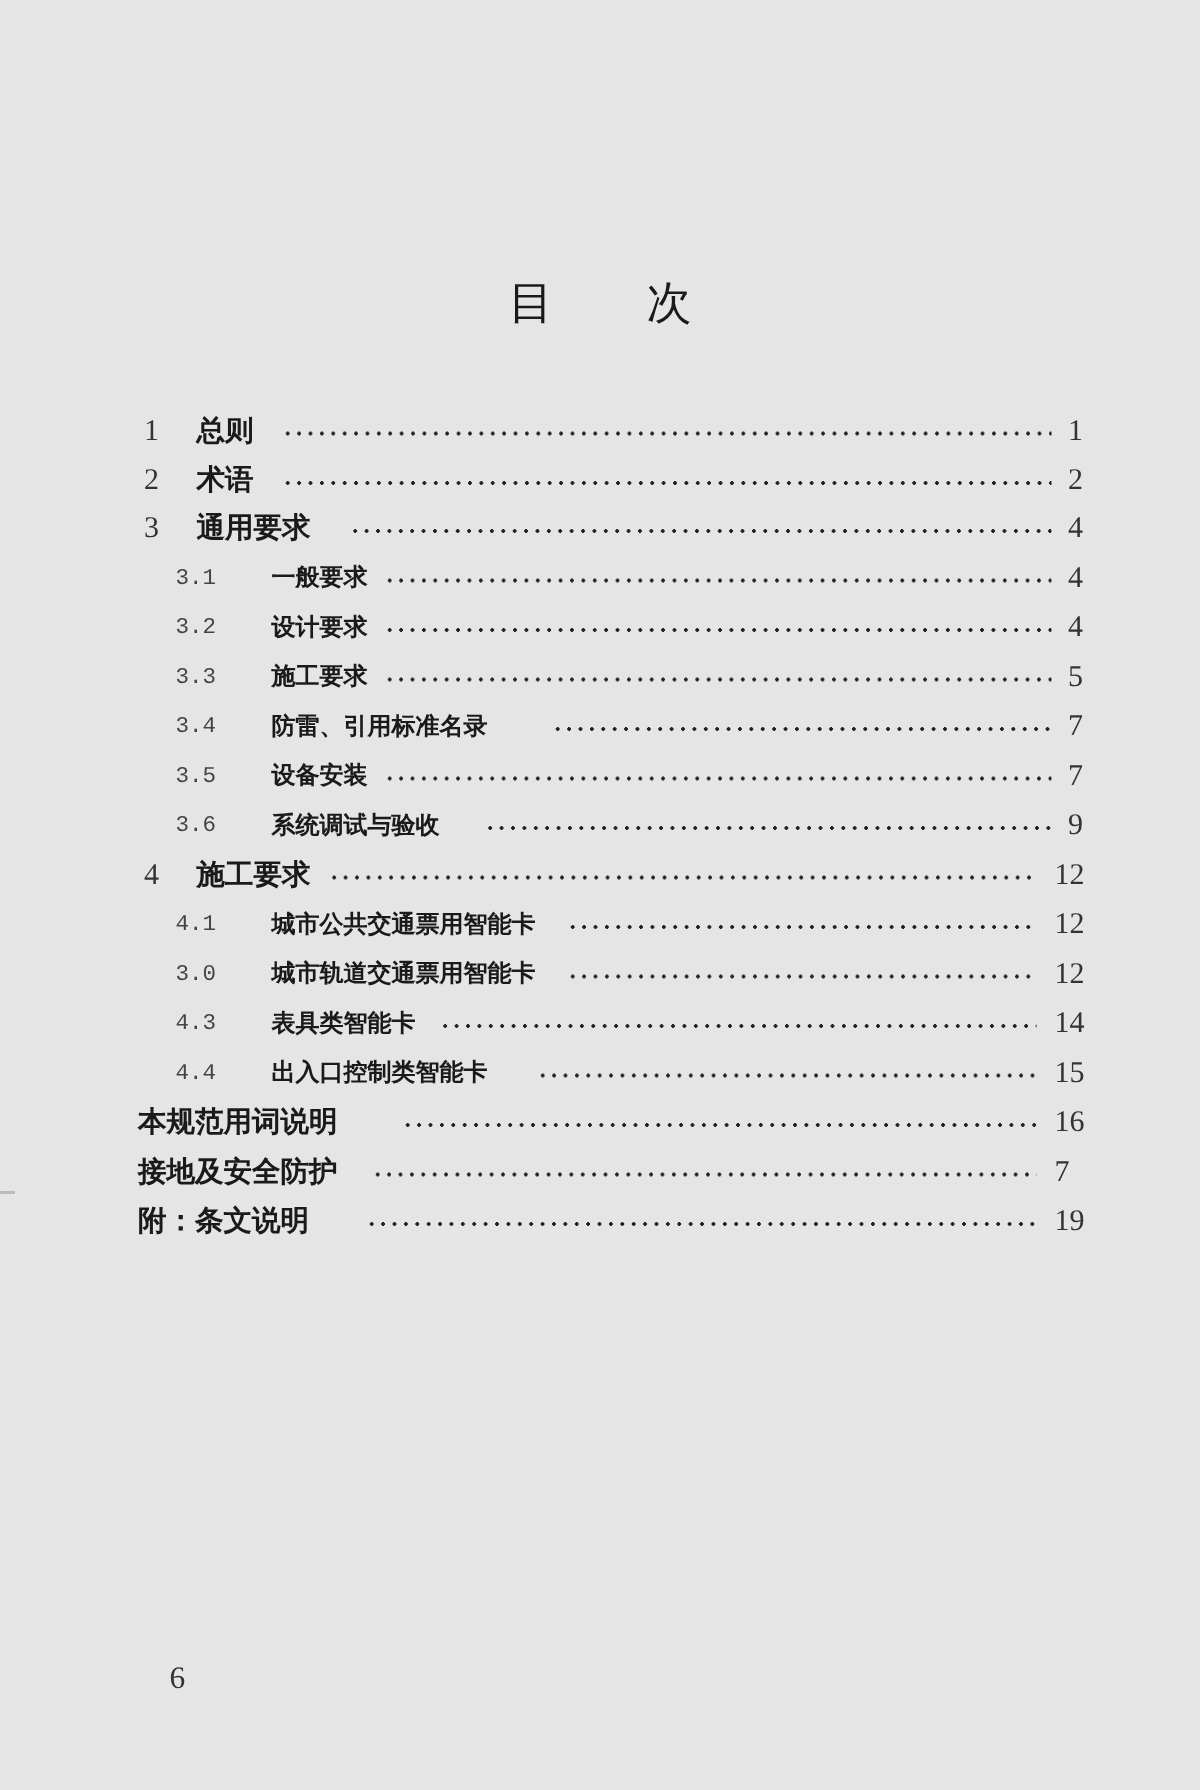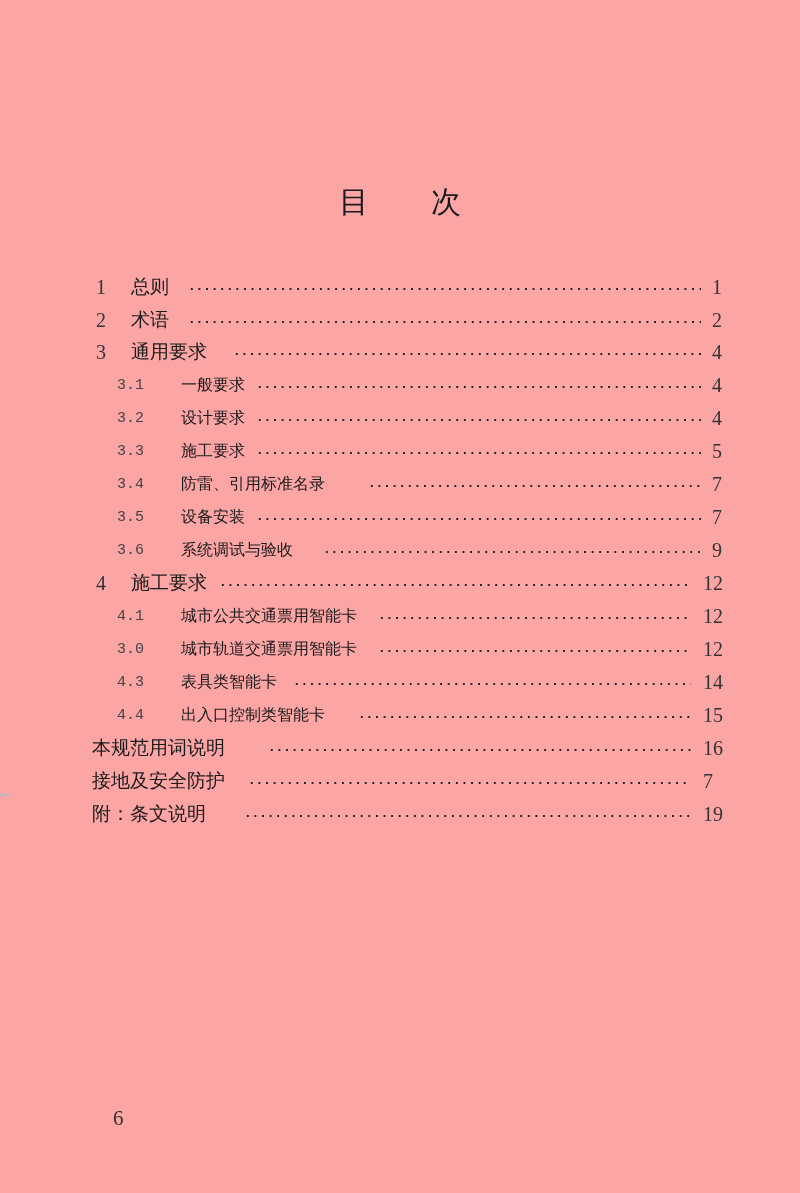--- a/index.html
+++ b/index.html
@@ -12,21 +12,21 @@
       height: 1193px;
       position: relative;
       overflow: hidden;
       color: #1a1a1a;
       font-family: "DejaVu Serif", "Liberation Serif", serif;
     }
     .page {
       position: absolute;
       left: 0; top: 0;
       width: 800px; height: 1193px;
-      background: #fca5a5;
+      background: #e5e5e5;
     }
     .title {
       position: absolute;
       top: 182px;
       left: 0;
       width: 800px;
       text-align: center;
       font-size: 30px;
       letter-spacing: 0;
       color: #1a1a1a;
@@ -53,20 +53,21 @@
       position: absolute;
       color: #333;
       font-family: "Liberation Serif", "DejaVu Serif", serif;
     }
     .lvl1 .num { left: 96px; font-size: 20px; }
     .lvl2 .num { left: 117px; font-size: 15px; font-family: "Liberation Mono", "DejaVu Sans Mono", monospace; color:#444; }
     .label {
       position: absolute;
       white-space: nowrap;
       color: #1a1a1a;
+      font-weight: bold;
     }
     .lvl1 .label { left: 131px; font-size: 19px; }
     .lvl2 .label { left: 181px; font-size: 16px; }
     .lvl0 .label { left: 92px; font-size: 19px; }
     .leader {
       position: absolute;
       height: 4px;
       top: 15px;
       background-image: radial-gradient(circle, #222 1.1px, transparent 1.4px);
       background-size: 7.6px 4px;

